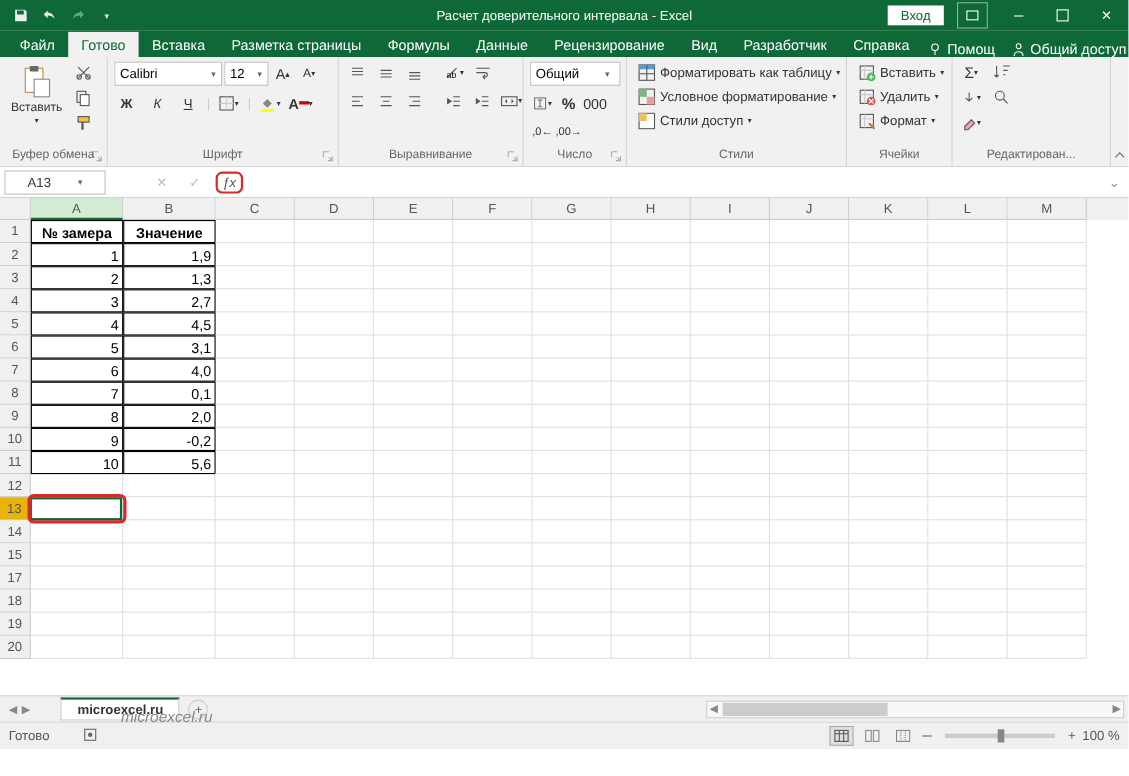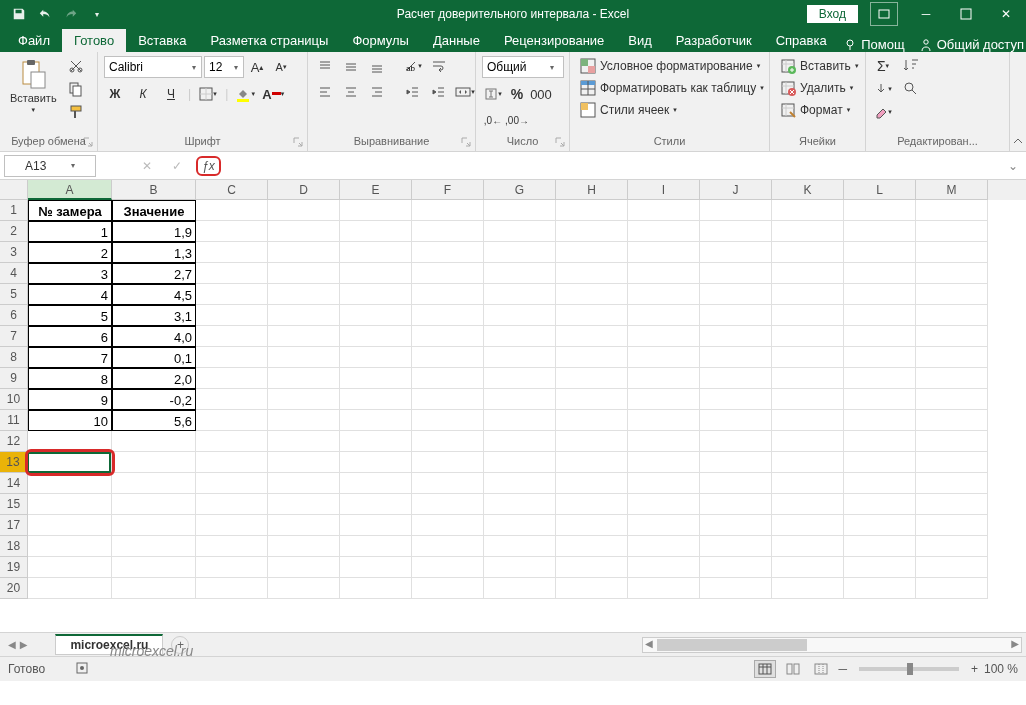--- a/index.html
+++ b/index.html
@@ -347,41 +347,41 @@
     <svg class="dlg-launcher" viewBox="0 0 12 12">
         <path d="M2 2h5M2 2v5M7 7l3 3M10 6v4h-4" stroke="#666" fill="none"></path>
       </svg>
   </div>
 
   <div class="group styles-group" style="width:200px">
     <div class="group-body" style="flex-direction:column;gap:2px">
       <div class="style-item">
           <svg width="16" height="16">
             <rect x="1" y="1" width="14" height="14" fill="none" stroke="#555"></rect>
+            <rect x="1" y="1" width="14" height="4" fill="#5b9bd5"></rect>
+            <path d="M1 9h14M8 1v14" stroke="#555"></path>
+          </svg>
+          <span>Форматировать как таблицу</span>
+          <span style="font-size:7px">▾</span>
+        </div>
+      <div class="style-item">
+          <svg width="16" height="16">
+            <rect x="1" y="1" width="14" height="14" fill="none" stroke="#555"></rect>
             <rect x="1" y="1" width="7" height="7" fill="#7db37d"></rect>
             <rect x="8" y="8" width="7" height="7" fill="#e8a0a0"></rect>
           </svg>
           <span>Условное форматирование</span>
           <span style="font-size:7px">▾</span>
         </div>
       <div class="style-item">
           <svg width="16" height="16">
-            <rect x="1" y="1" width="14" height="14" fill="none" stroke="#555"></rect>
-            <rect x="1" y="1" width="14" height="4" fill="#5b9bd5"></rect>
-            <path d="M1 9h14M8 1v14" stroke="#555"></path>
-          </svg>
-          <span>Форматировать как таблицу</span>
-          <span style="font-size:7px">▾</span>
-        </div>
-      <div class="style-item">
-          <svg width="16" height="16">
             <rect x="1" y="1" width="14" height="14" fill="#fff" stroke="#555"></rect>
             <rect x="1" y="1" width="7" height="7" fill="#f0c060"></rect>
           </svg>
-          <span>Стили ячеек</span>
+          <span>Стили доступ</span>
           <span style="font-size:7px">▾</span>
         </div>
     </div>
     <div class="group-label">Стили</div>
   </div>
 
   <div class="group" style="width:96px">
     <div class="group-body" style="flex-direction:column;gap:2px">
       <div class="style-item">
           <svg width="16" height="16">

